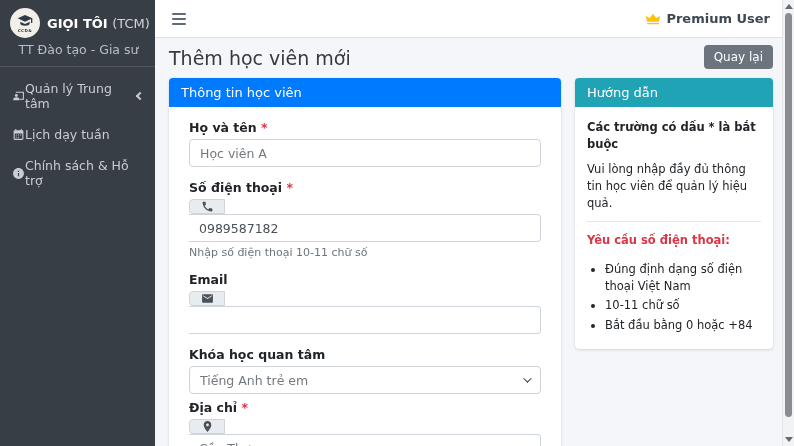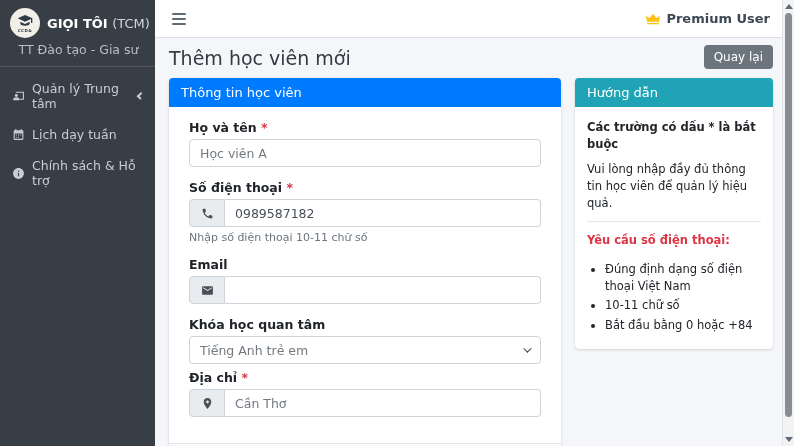--- a/index.html
+++ b/index.html
@@ -30,21 +30,21 @@
     display: flex; flex-direction: column; align-items: center; justify-content: center;
     color: #2f3a45;
   }
   .brand-logo svg { width: 16px; height: 16px; display: block; }
   .brand-logo .logo-sub { font-size: 4px; font-weight: bold; line-height: 4px; letter-spacing: .5px; }
   .brand-title { color: #fff; font-weight: bold; font-size: 13px; white-space: nowrap; }
   .brand-title .suffix { color: #cfd4da; font-weight: normal; }
   .brand-subtitle { color: #b9bfc6; font-size: 12.5px; text-align: center; margin-top: 4px; }
   .nav { padding: 6px 0; }
   .nav-item {
-    display: flex; align-items: center; gap: 7px;
+    display: flex; align-items: center; 
     padding: 8px 12px; font-size: 12.5px; cursor: pointer;
     color: #c9cdd3;
   }
   .nav-item svg { width: 13px; height: 13px; fill: #c9cdd3; flex-shrink: 0; }
   .chevron-left {
     margin-left: auto; width: 6px; height: 6px;
     border-left: 2px solid #c9cdd3; border-bottom: 2px solid #c9cdd3;
     transform: rotate(45deg);
   }
 
@@ -83,21 +83,21 @@
   .form-group { margin-bottom: 13px; }
   .form-label { display: block; font-size: 12.5px; font-weight: bold; color: #212529; margin-bottom: 4px; }
   .req { color: #dc3545; }
   .form-control {
     width: 100%; border: 1px solid #ced4da; border-radius: 4px;
     padding: 5px 10px; font-size: 12.5px; height: 28px;
     color: #73797f; background: #fff; font-family: inherit;
     outline: none;
   }
   .form-control.dark { color: #495057; }
-  .input-group { display: flex; }
+  .input-group { display: flex; flex-direction: column; }
   .input-group-text {
     display: flex; align-items: center; justify-content: center;
     width: 36px; background: #e9ecef; border: 1px solid #ced4da;
     border-radius: 4px 0 0 4px; flex-shrink: 0;
   }
   .input-group-text svg { width: 13px; height: 13px; fill: #495057; }
   .input-group .form-control { border-radius: 0 4px 4px 0; border-left: none; }
   .hint { font-size: 11px; color: #6c757d; margin-top: 4px; }
 
   .select {

